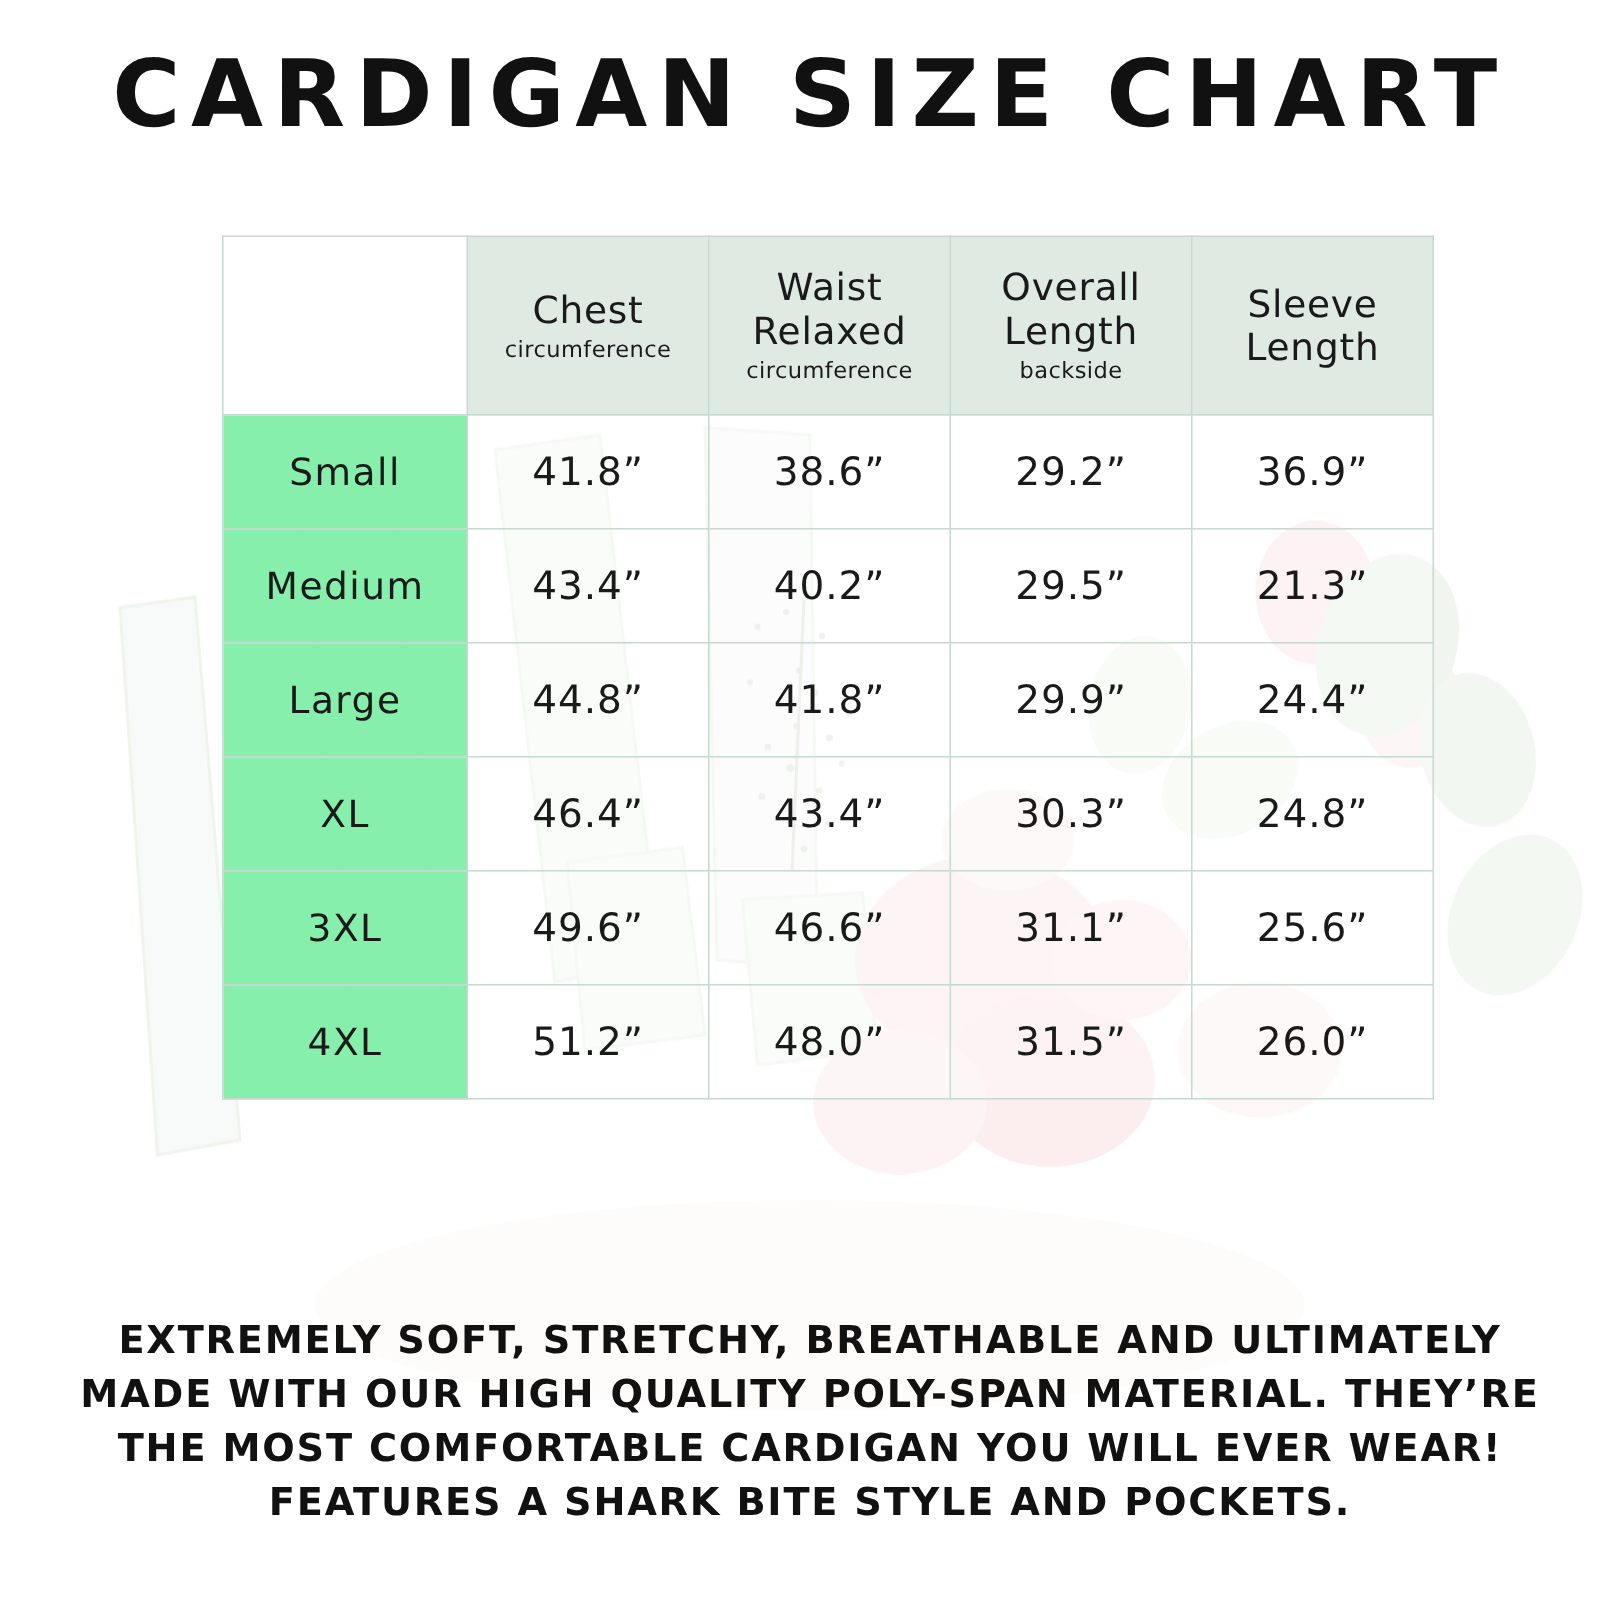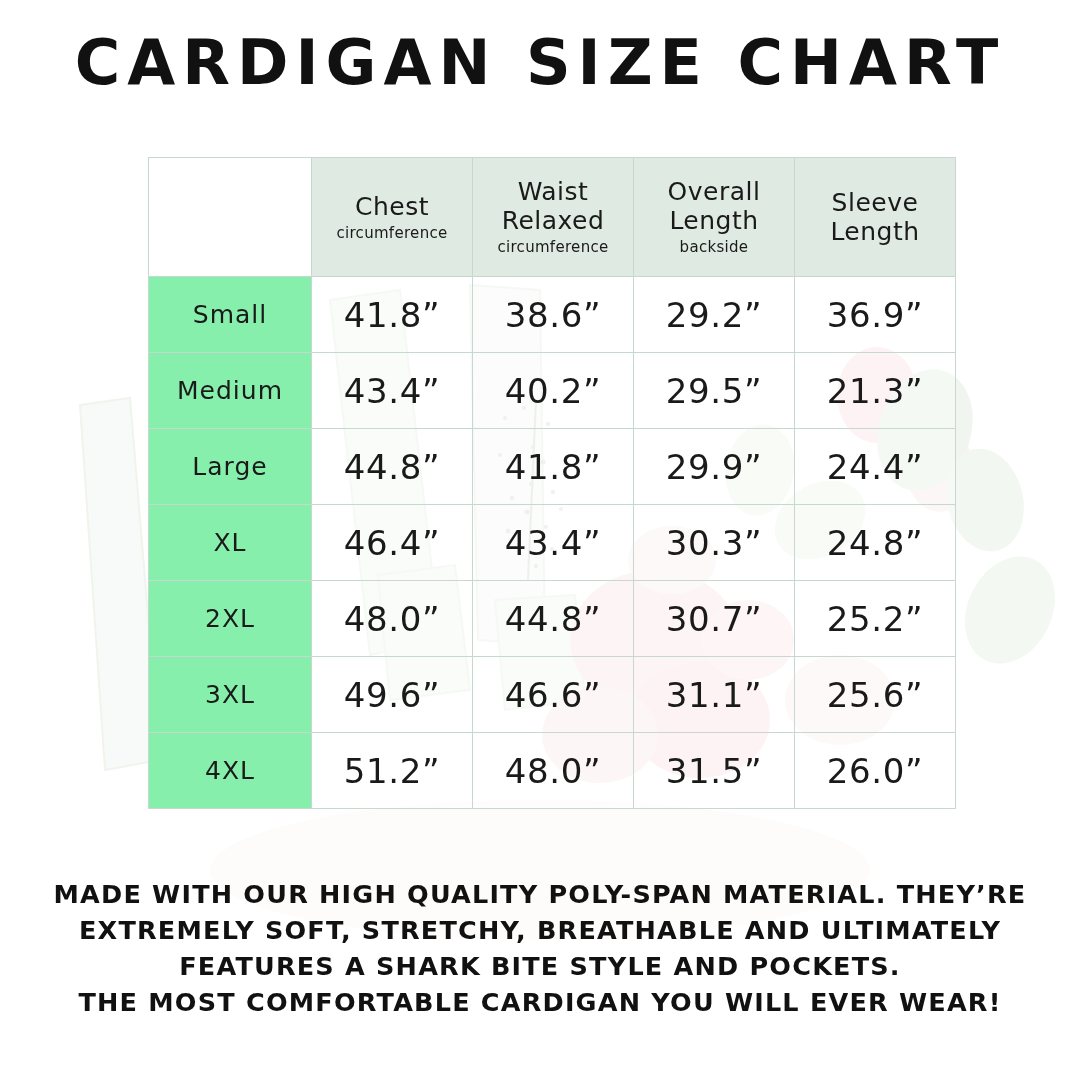--- a/index.html
+++ b/index.html
@@ -90,21 +90,21 @@
     display: block;
     font-size: 15px;
     line-height: 20px;
     letter-spacing: 0.3px;
     margin-top: 2px;
   }
 
   
   .body-row td {
     height: 75px;
-    font-size: 34px;
+    font-size: 26px;
     letter-spacing: 0.6px;
   }
   .body-row td.size-cell {
     background: #86efac;
     font-size: 25px;
     letter-spacing: 1px;
   }
   .body-row td.val-cell {
     background: rgba(255,255,255,0.30);
   }
@@ -237,43 +237,36 @@
         <td class="val-cell">24.4”</td>
       </tr>
       <tr class="body-row">
         <td class="size-cell">XL</td>
         <td class="val-cell">46.4”</td>
         <td class="val-cell">43.4”</td>
         <td class="val-cell">30.3”</td>
         <td class="val-cell">24.8”</td>
       </tr>
       <tr class="body-row">
-        <td class="size-cell">2XL</td>
-        <td class="val-cell">48.0”</td>
-        <td class="val-cell">44.8”</td>
-        <td class="val-cell">30.7”</td>
-        <td class="val-cell">25.2”</td>
-      </tr>
-      <tr class="body-row">
         <td class="size-cell">3XL</td>
         <td class="val-cell">49.6”</td>
         <td class="val-cell">46.6”</td>
         <td class="val-cell">31.1”</td>
         <td class="val-cell">25.6”</td>
       </tr>
       <tr class="body-row">
         <td class="size-cell">4XL</td>
         <td class="val-cell">51.2”</td>
         <td class="val-cell">48.0”</td>
         <td class="val-cell">31.5”</td>
         <td class="val-cell">26.0”</td>
       </tr>
     </tbody>
   </table>
 
   <div id="footer">
+    <span>EXTREMELY SOFT, STRETCHY, BREATHABLE AND ULTIMATELY</span>
     <span>MADE WITH OUR HIGH QUALITY POLY-SPAN MATERIAL. THEY’RE</span>
-    <span>EXTREMELY SOFT, STRETCHY, BREATHABLE AND ULTIMATELY</span>
+    <span>THE MOST COMFORTABLE CARDIGAN YOU WILL EVER WEAR!</span>
     <span>FEATURES A SHARK BITE STYLE AND POCKETS.</span>
-    <span>THE MOST COMFORTABLE CARDIGAN YOU WILL EVER WEAR!</span>
   </div>
 
 </div>
 
 </body></html>

